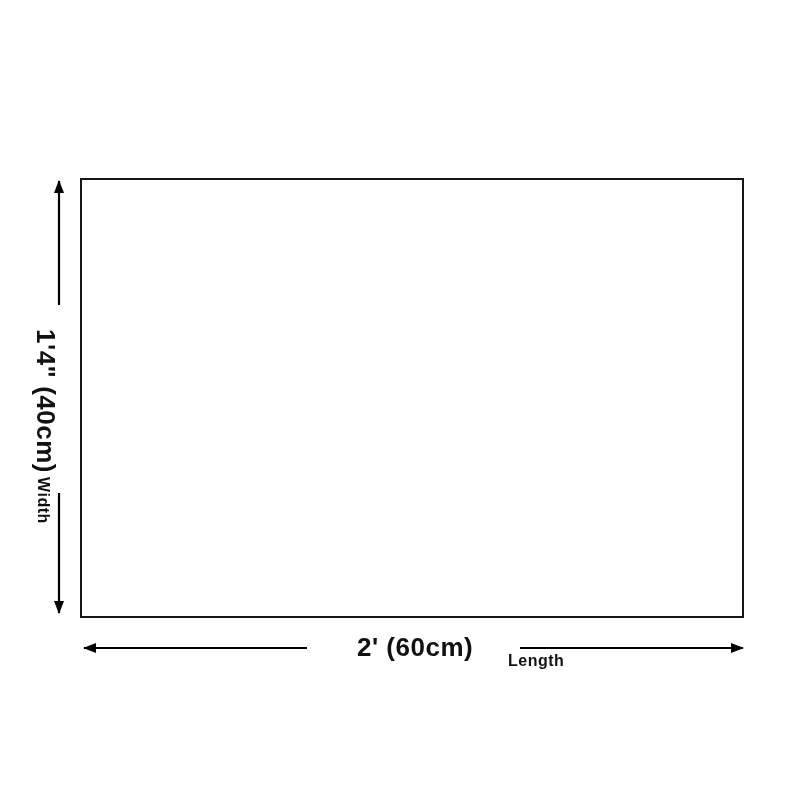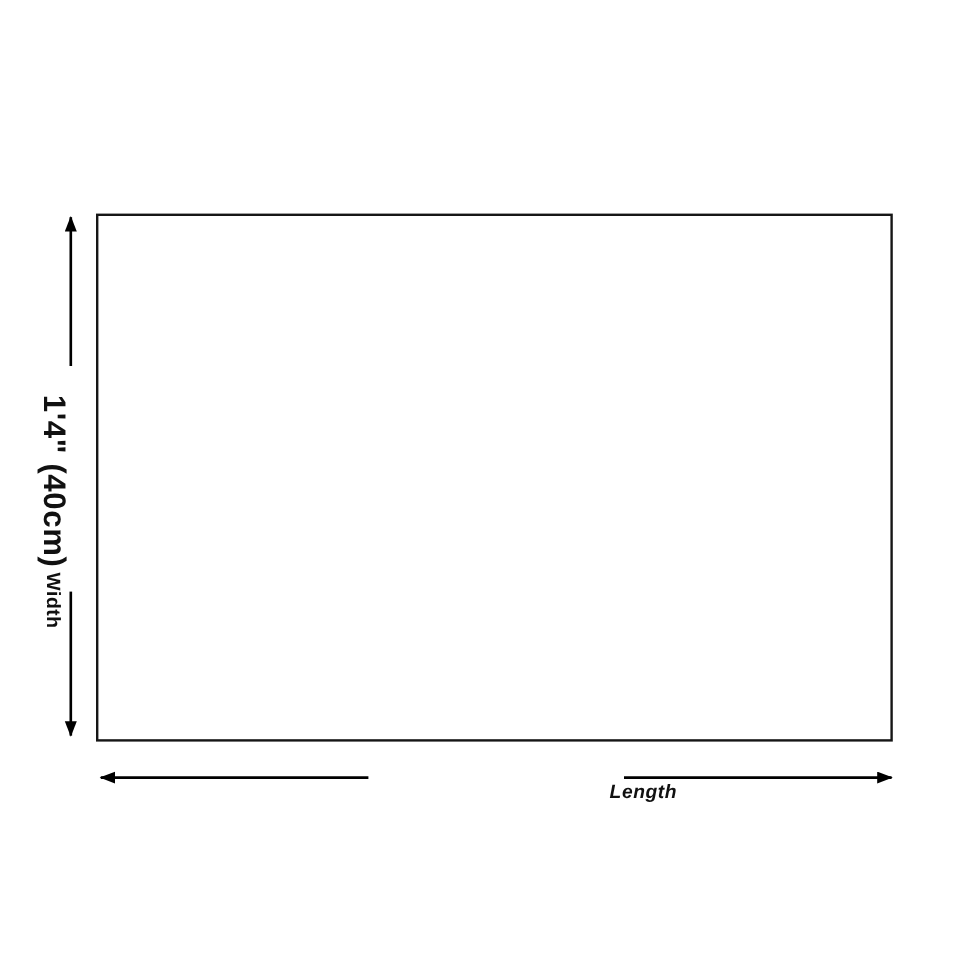--- a/index.html
+++ b/index.html
@@ -61,21 +61,20 @@
     left: 35px;
     top: 477px;
   }
   .length-value-label {
     left: 357px;
     top: 634px;
   }
   .length-name-label {
     left: 508px;
     top: 653px;
-    font-style: italic;
   }
 </style>
 </head>
 <body>
 
 <div class="stage">
 
   <div class="product-rect"></div>
 
   <svg class="arrows-svg" viewBox="0 0 800 800" xmlns="http://www.w3.org/2000/svg">
@@ -90,15 +89,16 @@
     <line x1="59" y1="493" x2="59" y2="613" stroke="#000000" stroke-width="2.2" marker-end="url(#ah)"></line>
 
     <line x1="307" y1="648" x2="84" y2="648" stroke="#000000" stroke-width="2.2" marker-end="url(#ah)"></line>
 
     <line x1="520" y1="648" x2="743" y2="648" stroke="#000000" stroke-width="2.2" marker-end="url(#ah)"></line>
   </svg>
 
   <div class="dim-label dim-label-main vertical-text width-value-label">1'4" (40cm)</div>
   <div class="dim-label dim-label-sub vertical-text width-name-label">Width</div>
 
+  <div class="dim-label dim-label-main length-value-label">2' (60cm)</div>
   <div class="dim-label dim-label-sub length-name-label">Length</div>
 
 </div>
 
 </body></html>

